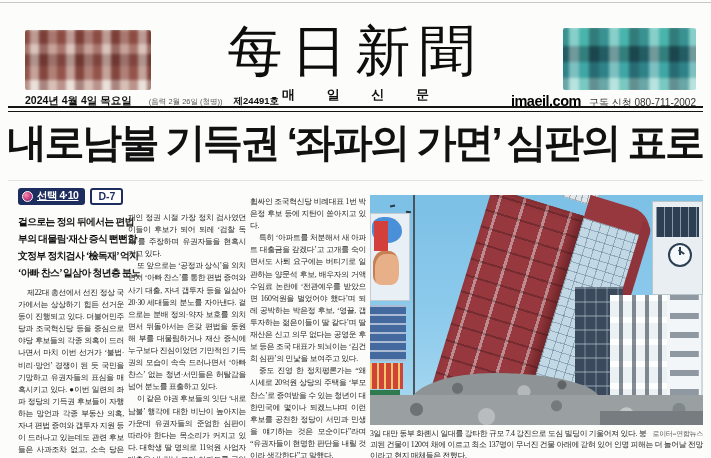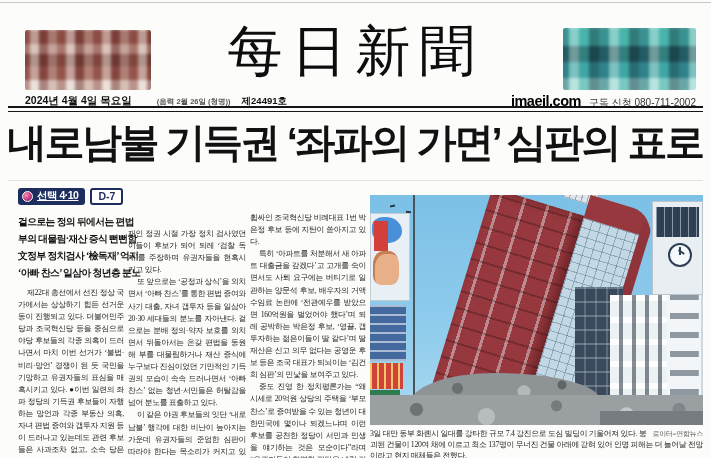--- a/index.html
+++ b/index.html
@@ -21,21 +21,21 @@
 
   .hanja{position:absolute;top:24px;left:0;width:100%;text-align:center;
          font-family:"DejaVu Serif","Liberation Serif",serif;
          font-size:55px;font-weight:400;letter-spacing:9px;color:#0d0d0d;line-height:1;}
   .hangul{position:absolute;top:86px;left:0;width:100%;text-align:center;
           font-family:"Liberation Sans",sans-serif;
           font-size:13px;font-weight:700;letter-spacing:14px;text-indent:14px;color:#111;}
 
   .dateline{position:absolute;top:94px;left:25px;font-family:"Liberation Sans",sans-serif;
             font-size:10.5px;font-weight:700;color:#111;white-space:nowrap;}
-  .lunar{font-size:7.5px;font-weight:700;color:#555;margin-left:25px;}
+  .lunar{font-size:7.5px;font-weight:400;color:#555;margin-left:17px;}
   .issue{font-size:9.5px;font-weight:700;margin-left:11px;}
   .siteline{position:absolute;top:92px;right:15px;font-family:"Liberation Sans",sans-serif;
             white-space:nowrap;}
   .site{font-size:14.5px;font-weight:800;color:#000;letter-spacing:-0.5px;}
   .subscribe{font-size:10px;color:#333;margin-left:8px;}
 
   .double-rule{position:absolute;top:106px;left:8px;right:8px;height:3px;
                border-top:2.5px solid #141414;border-bottom:1px solid #141414;}
 
   
@@ -54,21 +54,21 @@
   .dday{border:2px solid #1d2d5e;color:#1d2d5e;background:#fff;font-weight:800;font-size:10.5px;
         height:13px;line-height:13px;padding:0 6px;border-radius:3px;margin-left:5px;}
   .kicker-title{font-size:12.5px;font-weight:800;color:#1d1d1d;margin-left:9px;letter-spacing:-0.8px;}
 
   
   .intro{position:absolute;left:18px;top:213px;width:110px;font-size:9.8px;font-weight:700;
          line-height:17px;letter-spacing:-0.6px;color:#111;text-align:left;white-space:nowrap;}
   .col{position:absolute;font-size:7.8px;line-height:12.1px;letter-spacing:-0.3px;
        text-align:justify;color:#222;}
   .col p{margin:0;text-indent:9px;}
-  .col p.cont{text-indent:0;margin-top:16px;}
+  .col p.cont{text-indent:0;}
   .col1{left:18px;top:287px;width:106px;height:171px;overflow:hidden;}
   .col2{left:128px;top:212px;width:118px;height:246px;overflow:hidden;}
   .col3{left:250px;top:196px;width:116px;height:262px;overflow:hidden;}
 
   
   .photo-box{position:absolute;left:370px;top:195px;width:333px;height:230px;overflow:hidden;
              background:linear-gradient(180deg,#7cc0e6 0%,#8ecbec 55%,#abd9f0 100%);}
   .bird{position:absolute;width:5px;height:1.5px;background:#2a3a44;}
   .pole{position:absolute;left:43px;top:0;width:2px;height:212px;background:#4a545c;}
   .sign-white{position:absolute;left:0;top:18px;width:40px;height:88px;background:#e9f0f5;
@@ -148,20 +148,21 @@
   <div class="topline"></div>
 
   <div class="ad ad-left">
     <div class="ad-inner"></div>
   </div>
   <div class="ad ad-right">
     <div class="ad-inner"></div>
   </div>
 
   <div class="hanja">每日新聞</div>
+  <div class="hangul">매 일 신 문</div>
 
   <div class="dateline">
     <span>2024년 4월 4일 목요일</span><span class="lunar">(음력 2월 26일 (청명))</span><span class="issue">제24491호</span>
   </div>
   <div class="siteline">
     <span class="site">imaeil.com</span><span class="subscribe">구독 신청 080-711-2002</span>
   </div>
 
   <div class="double-rule"></div>
 

